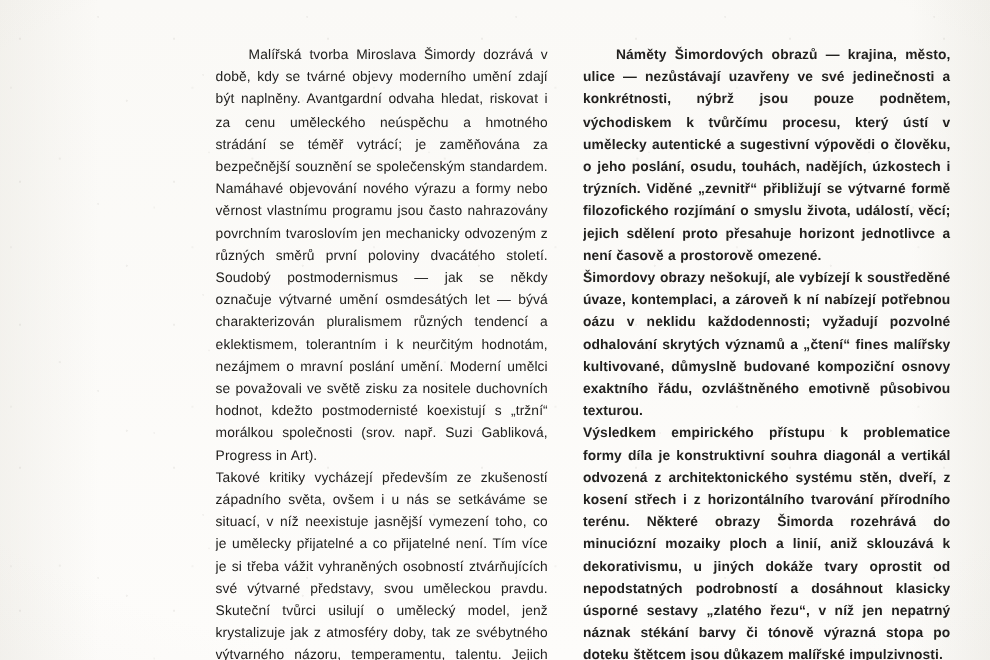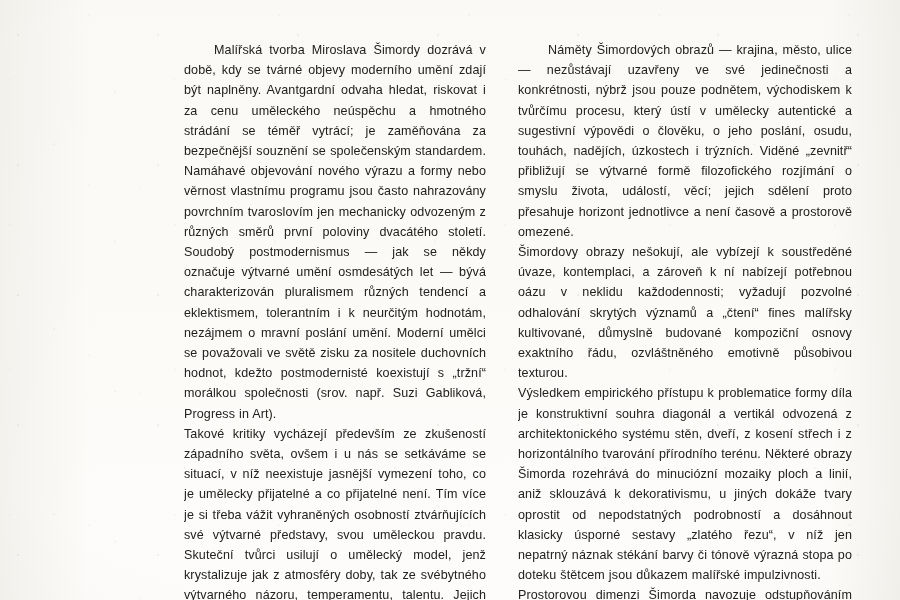--- a/index.html
+++ b/index.html
@@ -37,41 +37,41 @@
       radial-gradient(circle at 88% 34%, rgba(120,115,105,.22) 0 .7px, transparent 1.1px),
       radial-gradient(circle at 31% 78%, rgba(120,115,105,.25) 0 .8px, transparent 1.2px),
       radial-gradient(circle at 61% 92%, rgba(120,115,105,.20) 0 .7px, transparent 1.1px),
       radial-gradient(circle at 95% 77%, rgba(120,115,105,.20) 0 .7px, transparent 1.1px),
       radial-gradient(circle at 6%  55%, rgba(120,115,105,.18) 0 .7px, transparent 1.1px);
     background-size: 140px 130px, 190px 170px, 160px 150px, 210px 200px, 175px 185px, 230px 205px, 200px 180px, 165px 145px;
   }
 
   #columns {
     position: absolute;
-    left: 0;
+    left: 12px;
     top: 0;
     width: 763px;
     height: 600px;
     display: flex;
     box-sizing: border-box;
     padding: 40px 56px 0 184px;
     gap: 32px;
   }
   .column {
     flex: 0 0 auto;
     color: #22211f;
     font-size: 12.55px;
     line-height: 20.2px;
     text-align: justify;
     letter-spacing: .1px;
     word-spacing: .4px;
     -webkit-font-smoothing: antialiased;
   }
   .col-left  { width: 302px; }
-  .col-right { width: 334px; }
+  .col-right { width: 334px; font-weight: bold; }
 
   .column p {
     margin: 0;
     text-align: justify;
     text-justify: inter-word;
   }
   .column p.indent { text-indent: 30px; }
   .column p.no-indent { text-indent: 0; }
   
   .clipped { overflow: hidden; }

